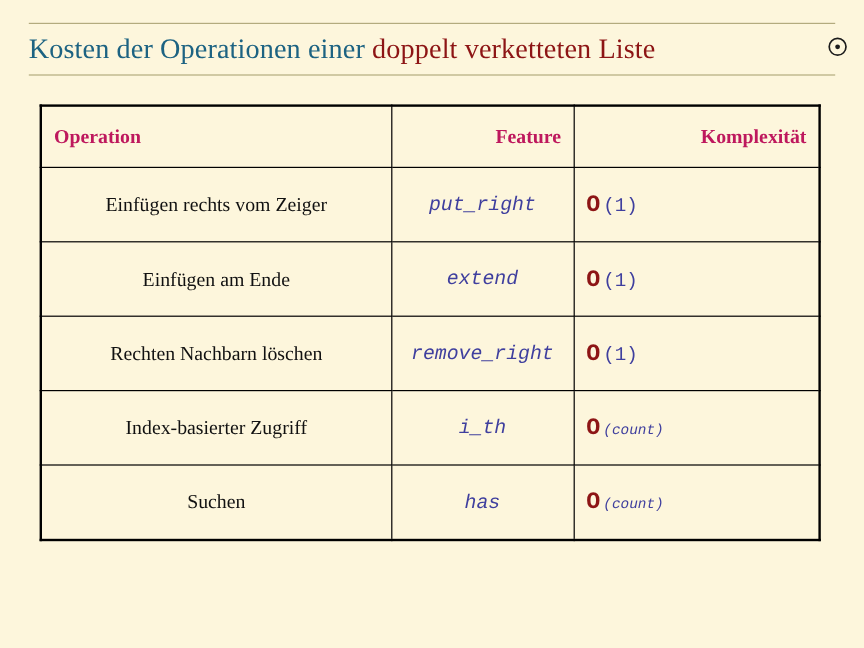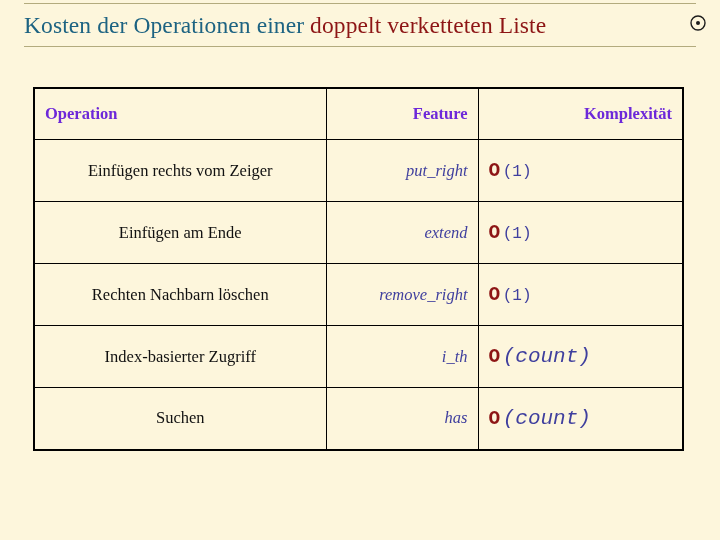--- a/index.html
+++ b/index.html
@@ -12,21 +12,21 @@
     background: #fdf6dc;
     font-family: "Liberation Serif", "DejaVu Serif", serif;
     overflow: hidden;
     position: relative;
   }
 
   
   #slide-header {
     position: absolute;
     left: 0;
-    top: 0;
+    top: 16px;
     width: 656px;
     height: 50px;
   }
   .rule {
     position: absolute;
     left: 24px;
     width: 672px;
     height: 1px;
     background: #b3ab7e;
   }
@@ -82,41 +82,42 @@
     background: #fdf6dc;
     padding: 0 10px;
     vertical-align: middle;
   }
 
   
   #cost-table thead th {
     height: 50px;
     font-size: 16.5px;
     font-weight: bold;
-    color: #6d28d9;
+    color: #be185d;
   }
   th.h-op   { text-align: left;   padding-left: 11px; }
   th.h-feat { text-align: right; }
   th.h-kom  { text-align: right; }
 
   
   #cost-table tbody tr { height: 62px; }
 
   td.cell-op {
     text-align: center;
     font-size: 16.5px;
     color: #111111;
     padding-left: 11px;
   }
   td.cell-feat {
-    text-align: right;
+    text-align: center;
     font-size: 16.5px;
     font-style: italic;
     color: #3f3f9e;
     padding-left: 10px;
+    font-family: Liberation Mono, monospace;
   }
   td.cell-kom {
     background: #dbe6f2;
     text-align: left;
     padding-left: 11px;
     white-space: nowrap;
     font-family: Liberation Mono, monospace;
   }
 
   .big-o {
@@ -125,21 +126,21 @@
     color: #8d1515;
     letter-spacing: 0.5px;
   }
   .arg {
     font-size: 16px;
     color: #3f3f9e;
     margin-left: 2px;
   }
   .arg.arg-italic {
     font-style: italic;
-    font-size: 21px;
+    font-size: 12px;
   }
 </style>
 </head>
 <body>
 
 <div id="slide-header">
   <div class="rule top"></div>
 
   <div id="page-title"><span class="t-blue">Kosten der Operationen einer </span><span class="t-red">doppelt verketteten Liste</span></div>
 

